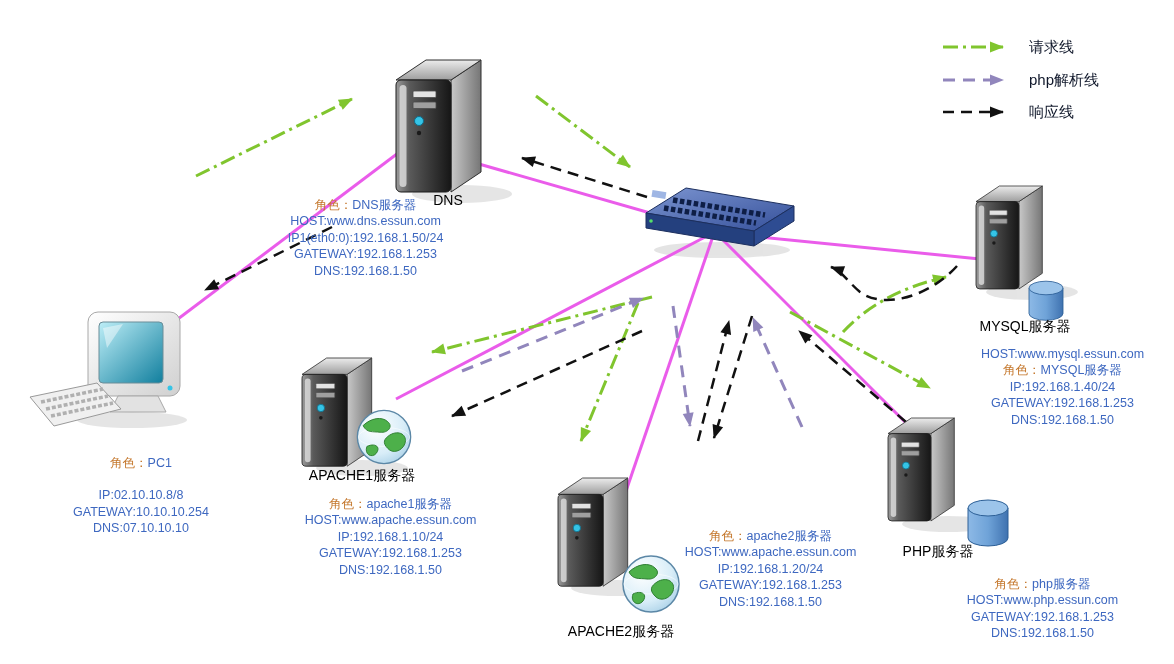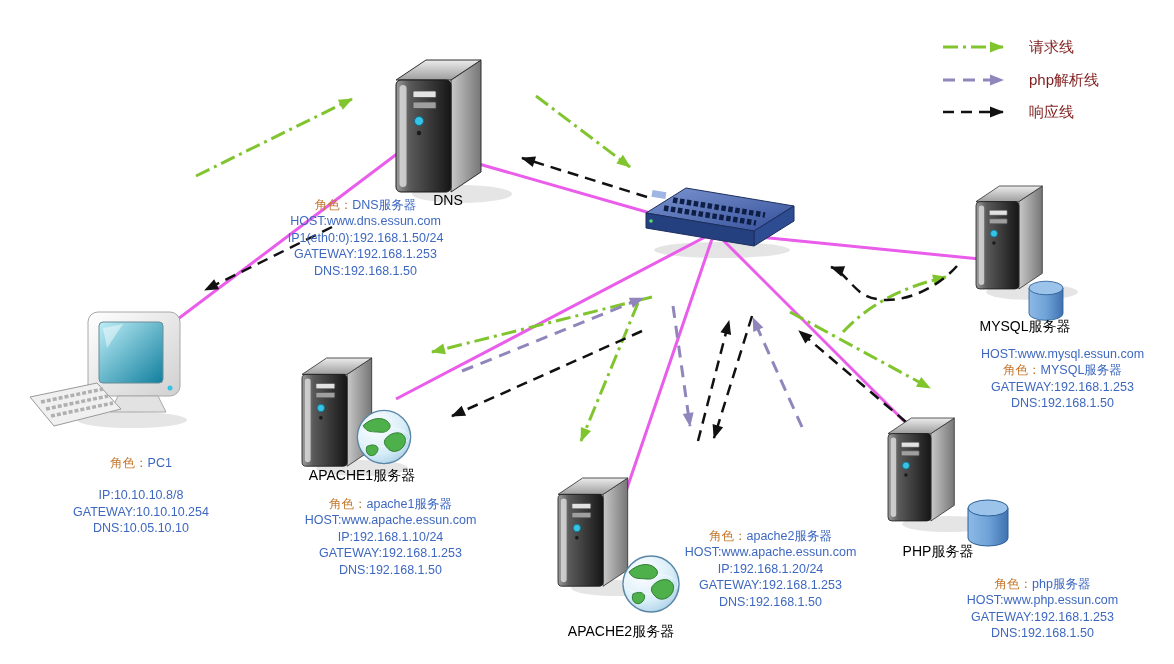--- a/index.html
+++ b/index.html
@@ -12,21 +12,21 @@
     position:relative; width:1174px; height:664px; background:#fff;
     font-family:"Liberation Sans", sans-serif; overflow:hidden;
   }
   .layer{ position:absolute; left:0; top:0; }
   .title{
     position:absolute; left:0; right:120px; top:14px; text-align:center;
     font-family:"DejaVu Serif", serif; font-size:22px; color:#000; letter-spacing:1px;
     white-space:nowrap;
   }
   .legend-row{ position:absolute; left:941px; display:flex; align-items:center; gap:10px; height:16px; }
-  .legend-label{ font-size:15px; color:#7f1d1d; white-space:nowrap; }
+  .legend-label{ font-size:15px; color:#0f172a; white-space:nowrap; }
   .caption{ position:absolute; text-align:center; font-size:14px; color:#000; white-space:nowrap; }
   .info{ position:absolute; text-align:center; font-size:12.5px; line-height:16.4px; color:var(--info_text); }
   .info div{ white-space:nowrap; }
   .role-prefix{ color:var(--role_prefix);margin-top:39px; }
   .gap{ height:16px; }
   .line-link{ stroke:var(--link); stroke-width:3; fill:none; }
   .line-request{ stroke:var(--request); stroke-width:3; stroke-dasharray:15 5 3 5; fill:none; }
   .line-php{ stroke:var(--php_parse); stroke-width:3; stroke-dasharray:12 8; fill:none; }
   .line-response{ stroke:var(--response); stroke-width:2.5; stroke-dasharray:11 7; fill:none; }
 </style>
@@ -215,23 +215,23 @@
     <div><span class="role-prefix">角色：</span><span>DNS服务器</span></div>
     <div>HOST:www.dns.essun.com</div>
     <div>IP1(eth0:0):192.168.1.50/24</div>
     <div>GATEWAY:192.168.1.253</div>
     <div>DNS:192.168.1.50</div>
   </div>
 
   <div class="info" style="left:55px; top:455px; width:172px">
     <div><span class="role-prefix">角色：</span><span>PC1</span></div>
     <div class="gap"></div>
-    <div>IP:10.10.10.8/8</div>
+    <div>IP:02.10.10.8/8</div>
     <div>GATEWAY:10.10.10.254</div>
-    <div>DNS:10.05.10.10</div>
+    <div>DNS:07.10.10.10</div>
   </div>
 
   <div class="info" style="left:288px; top:496px; width:205px">
     <div><span class="role-prefix">角色：</span><span>apache1服务器</span></div>
     <div>HOST:www.apache.essun.com</div>
     <div>IP:192.168.1.10/24</div>
     <div>GATEWAY:192.168.1.253</div>
     <div>DNS:192.168.1.50</div>
   </div>
 
@@ -239,20 +239,21 @@
     <div><span class="role-prefix">角色：</span><span>apache2服务器</span></div>
     <div>HOST:www.apache.essun.com</div>
     <div>IP:192.168.1.20/24</div>
     <div>GATEWAY:192.168.1.253</div>
     <div>DNS:192.168.1.50</div>
   </div>
 
   <div class="info" style="left:960px; top:346px; width:205px">
     <div>HOST:www.mysql.essun.com</div>
     <div><span class="role-prefix">角色：</span><span>MYSQL服务器</span></div>
+    <div>IP:192.168.1.40/24</div>
     <div>GATEWAY:192.168.1.253</div>
     <div>DNS:192.168.1.50</div>
   </div>
 
   <div class="info" style="left:940px; top:576px; width:205px">
     <div><span class="role-prefix">角色：</span><span>php服务器</span></div>
     <div>HOST:www.php.essun.com</div>
     <div>GATEWAY:192.168.1.253</div>
     <div>DNS:192.168.1.50</div>
   </div>

